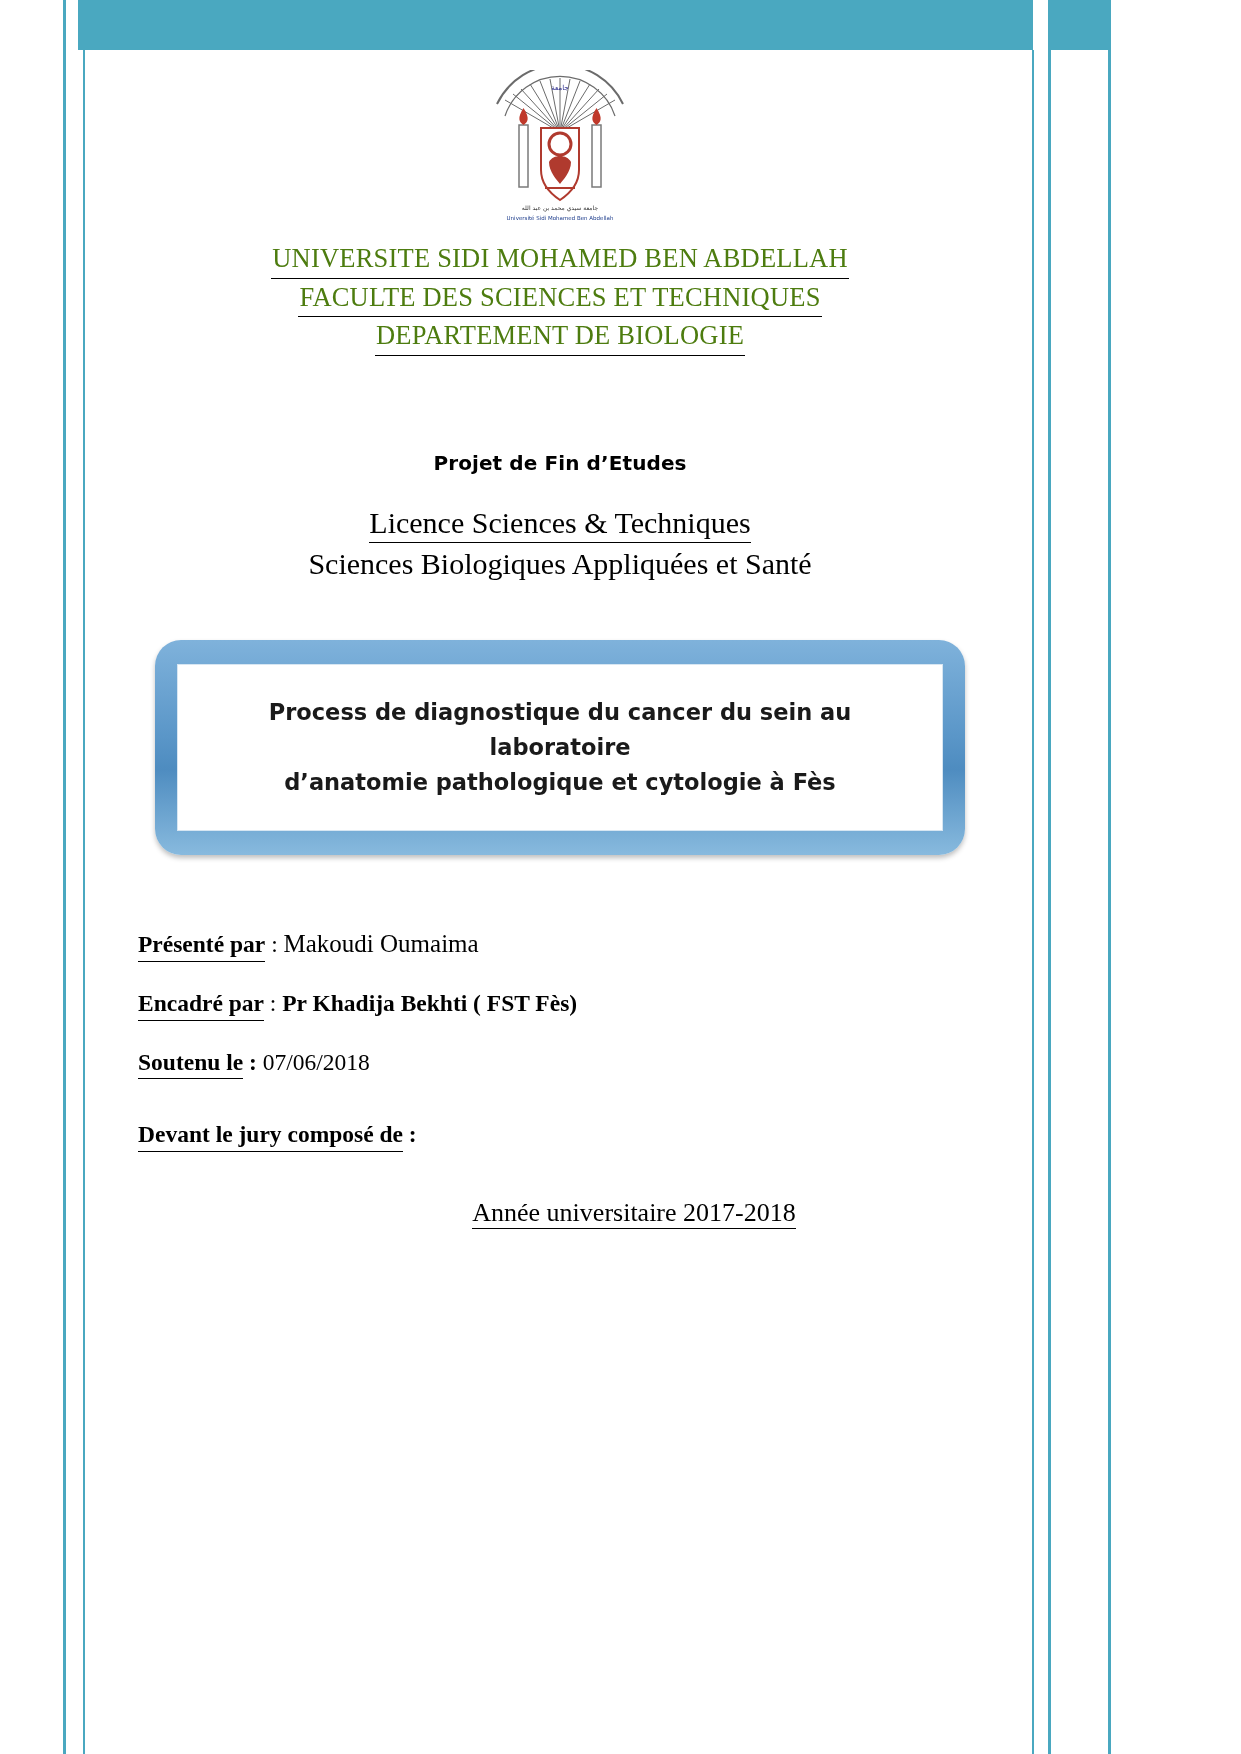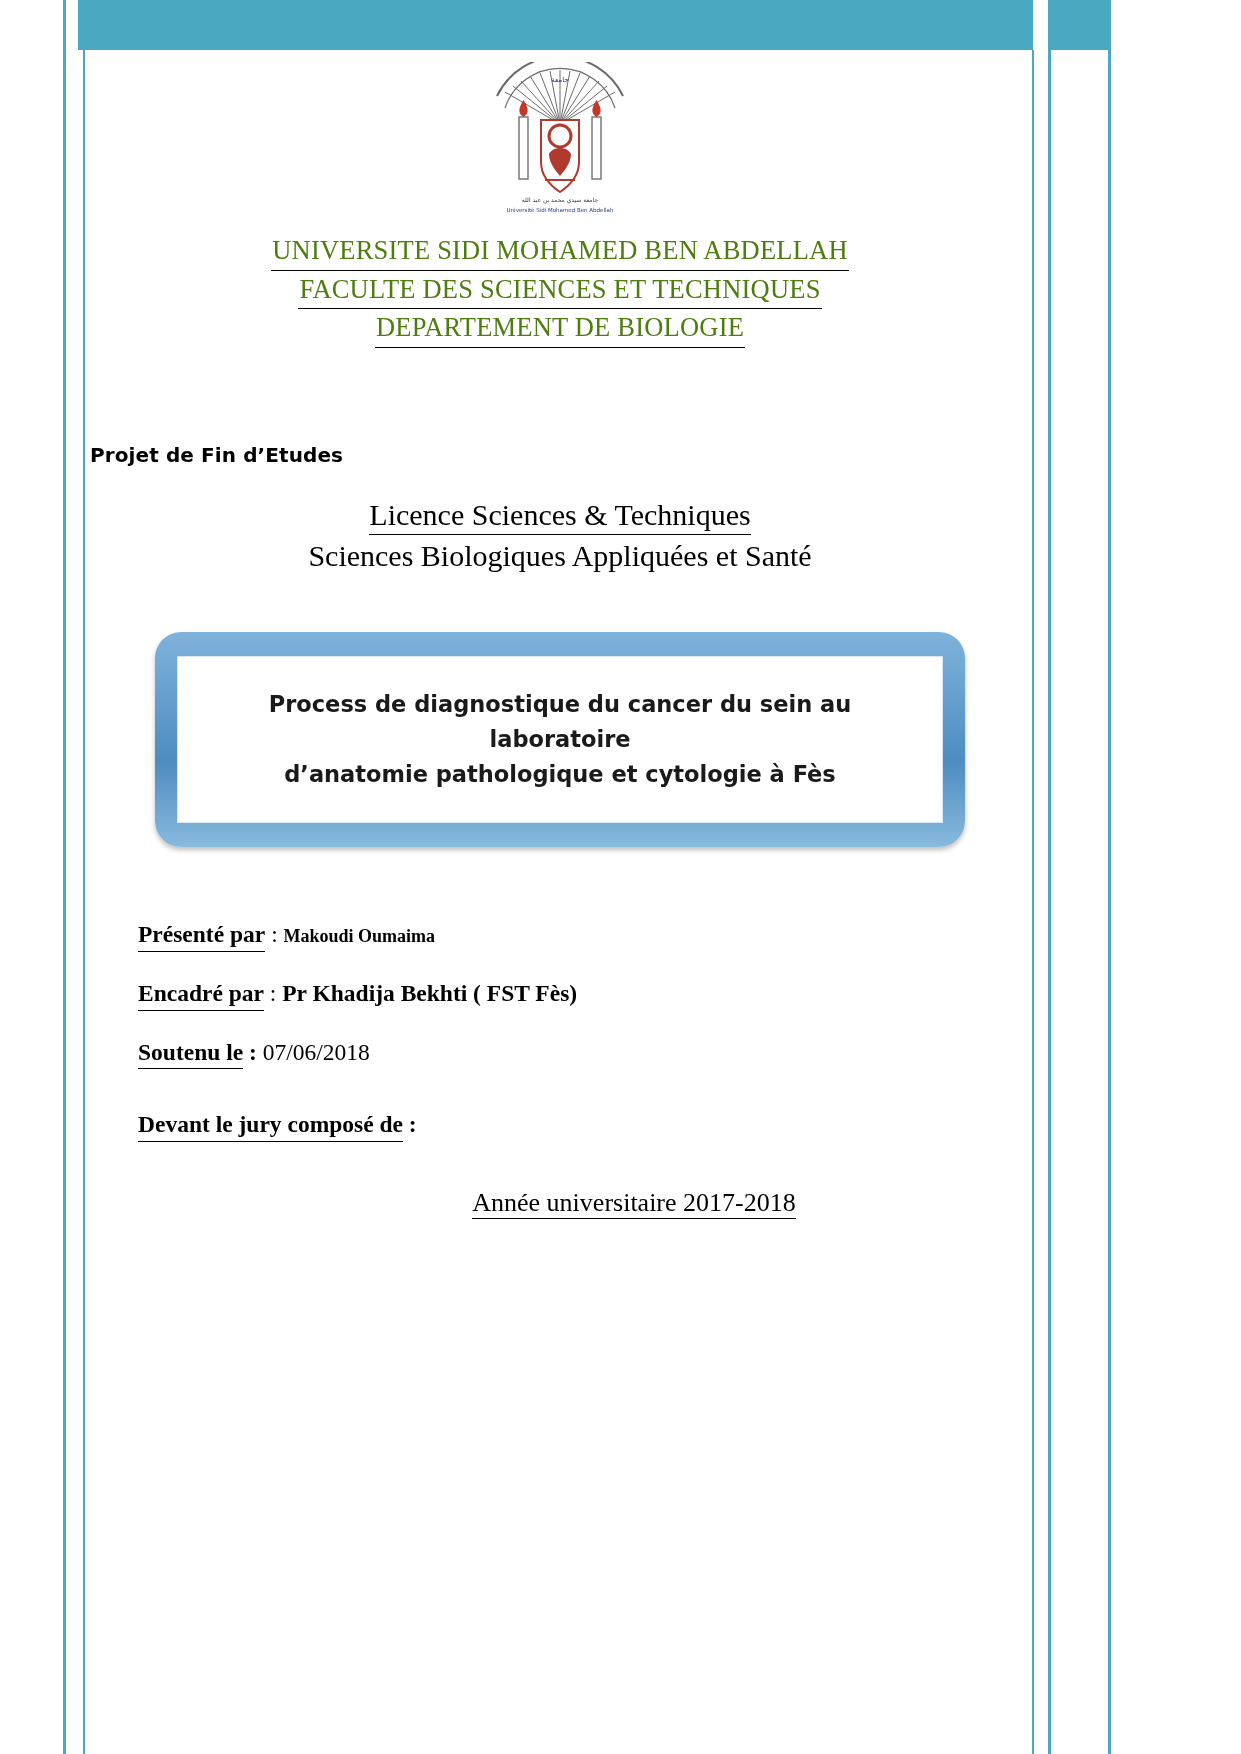--- a/index.html
+++ b/index.html
@@ -78,40 +78,40 @@
   .content {
     position: absolute;
     left: 90px;
     top: 50px;
     width: 940px;
     height: 1700px;
   }
 
   .logo-wrap {
     text-align: center;
-    padding-top: 12px;
+    padding-top: 20px;
   }
 
   .uni-lines {
     text-align: center;
     margin-top: 6px;
   }
   .uni-line {
     font-size: 26.5px;
     letter-spacing: 0.2px;
     line-height: 1.42;
     color: #4d7c0f;
     display: inline-block;
     border-bottom: 1.3px solid #000;
     padding: 0 1px;
   }
   .uni-line-wrap { display: block; }
 
   .pfe {
-    text-align: left;
+    text-align: center;
     margin-top: 95px;
     font-family: "DejaVu Sans", sans-serif;
     font-weight: bold;
     font-size: 20px;
     letter-spacing: 0.1px;
   }
 
   .degree-block {
     text-align: center;
     margin-top: 28px;
@@ -169,21 +169,21 @@
     font-size: 23.5px;
     color: #000;
   }
   .info-row { margin-bottom: 26px; line-height: 1.35; }
   .u-bold {
     font-weight: bold;
     border-bottom: 1.4px solid #000;
     display: inline-block;
   }
   .bold { font-weight: bold; }
-  .name-big { font-weight: bold; font-size: 18px; }
+  .name-big { font-weight: normal; font-size: 25px; }
 
   .supervisor2 {
     margin-top: -6px;
     margin-bottom: 24px;
     font-weight: bold;
     font-size: 21.5px;
     line-height: 1.45;
   }
   .supervisor2 .indent { display: inline-block; width: 160px; }
 

